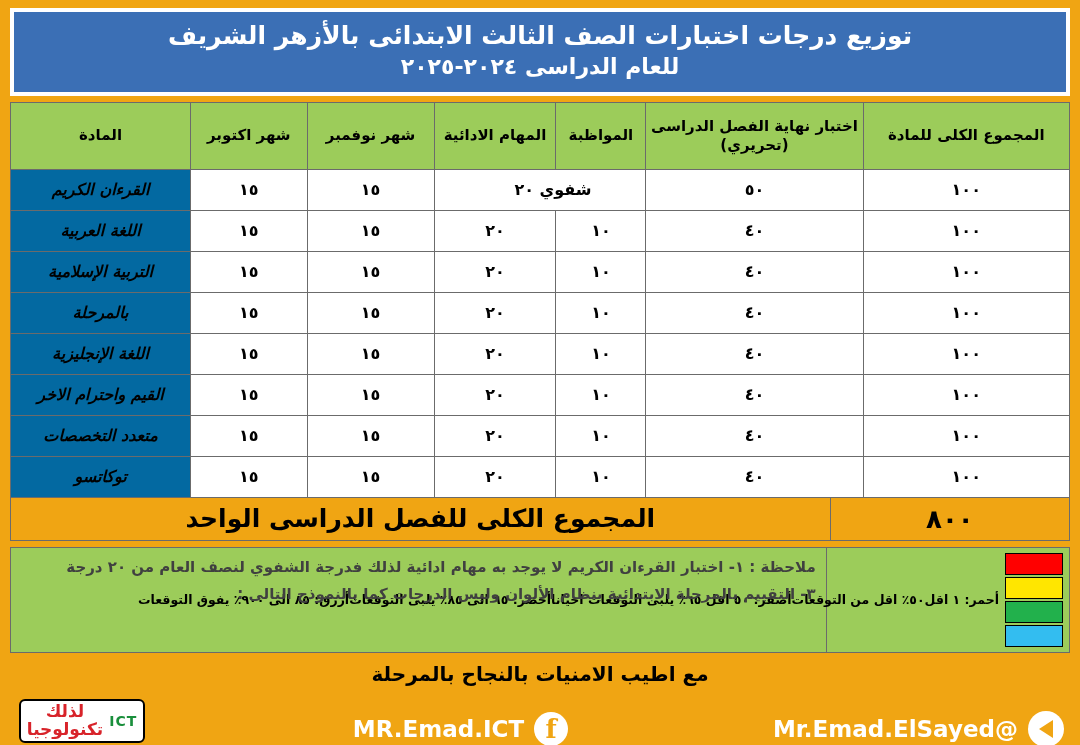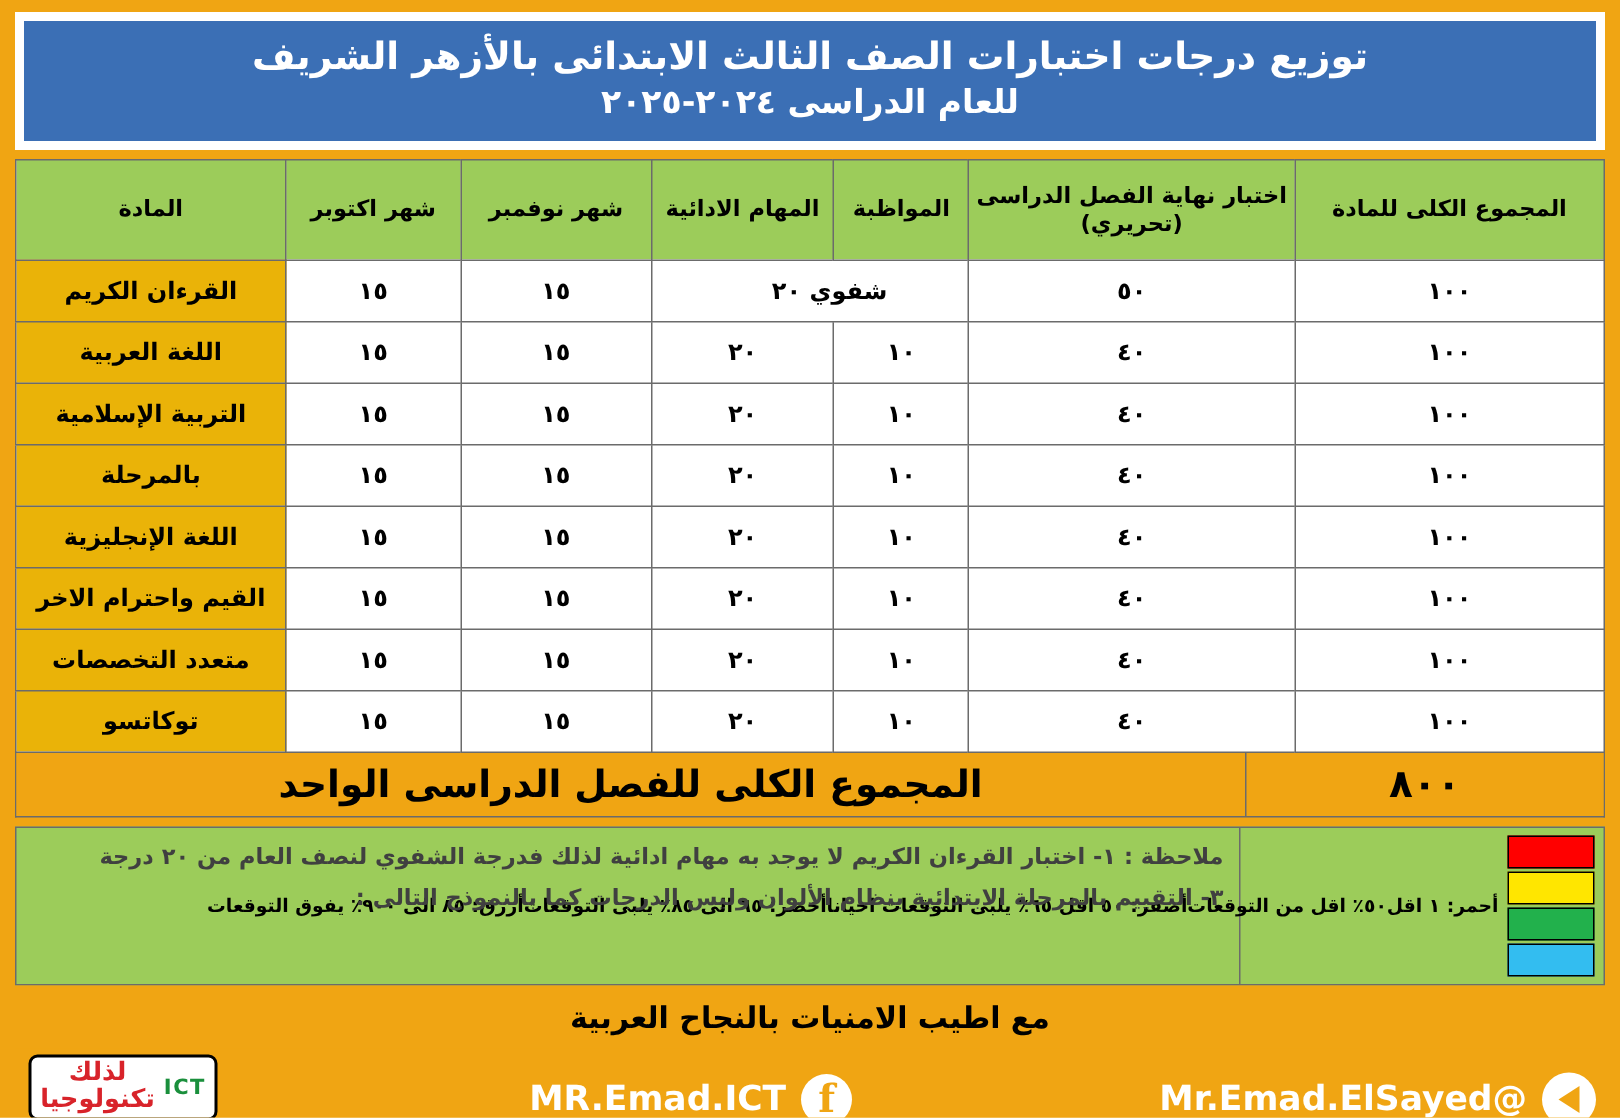--- a/index.html
+++ b/index.html
@@ -15,21 +15,21 @@
     box-sizing:border-box;
     padding:0 10px;
   }
   
   .header{
     background:#3b6fb5;
     color:#ffffff;
     text-align:center;
     padding:8px 0 10px 0;
     margin:8px 0 0 0;
-    border:6px solid #ffffff;
+    border:4px solid #ffffff;
   }
   .header .line1{
     font-size:25px;font-weight:bold;letter-spacing:0px;line-height:1.25;
   }
   .header .line2{
     font-size:22px;font-weight:bold;line-height:1.3;margin-top:2px;
   }
   
   table.grades{
     width:100%;
@@ -50,22 +50,23 @@
     height:62px;
     line-height:1.25;
     padding:2px 4px;
   }
   table.grades tbody td{
     height:38px;
     font-size:16px;
     background:#ffffff;
   }
   table.grades tbody td.subject{
-    background:#eab308;
+    background:#0369a1;
     font-size:16px;
+    font-style:italic;
   }
   td.oral{
     text-align:center;
   }
   td.oral .two{display:inline-block;margin-left:26px;}
   
   col.c-total{width:19.5%;}
   col.c-written{width:20.5%;}
   col.c-behav{width:8.5%;}
   col.c-perf{width:11.5%;}
@@ -316,21 +317,21 @@
         <div>أخضر: ٦٥ الى ٨٥٪ يلبى التوقعات</div>
         <div>أزرق: ٨٥ الى ٩٠٠٪ يفوق التوقعات</div>
       </div>
     </div>
     <div class="notes">
       <div class="n1">ملاحظة : ١- اختبار القرءان الكريم لا يوجد به مهام ادائية لذلك فدرجة الشفوي لنصف العام من ٢٠ درجة</div>
       <div>٣- التقييم بالمرحلة الابتدائية بنظام الألوان وليس الدرجات كما بالنموذج التالى :</div>
     </div>
   </div>
 
-  <div class="wishes">مع اطيب الامنيات بالنجاح العربية</div>
+  <div class="wishes">مع اطيب الامنيات بالنجاح بالمرحلة</div>
 
   <div class="footer">
     <div class="social">
       <div class="yt-icon">
           <span class="tri"></span>
         </div>
       <span class="txt">@Mr.Emad.ElSayed</span>
     </div>
 
     <div class="social">

